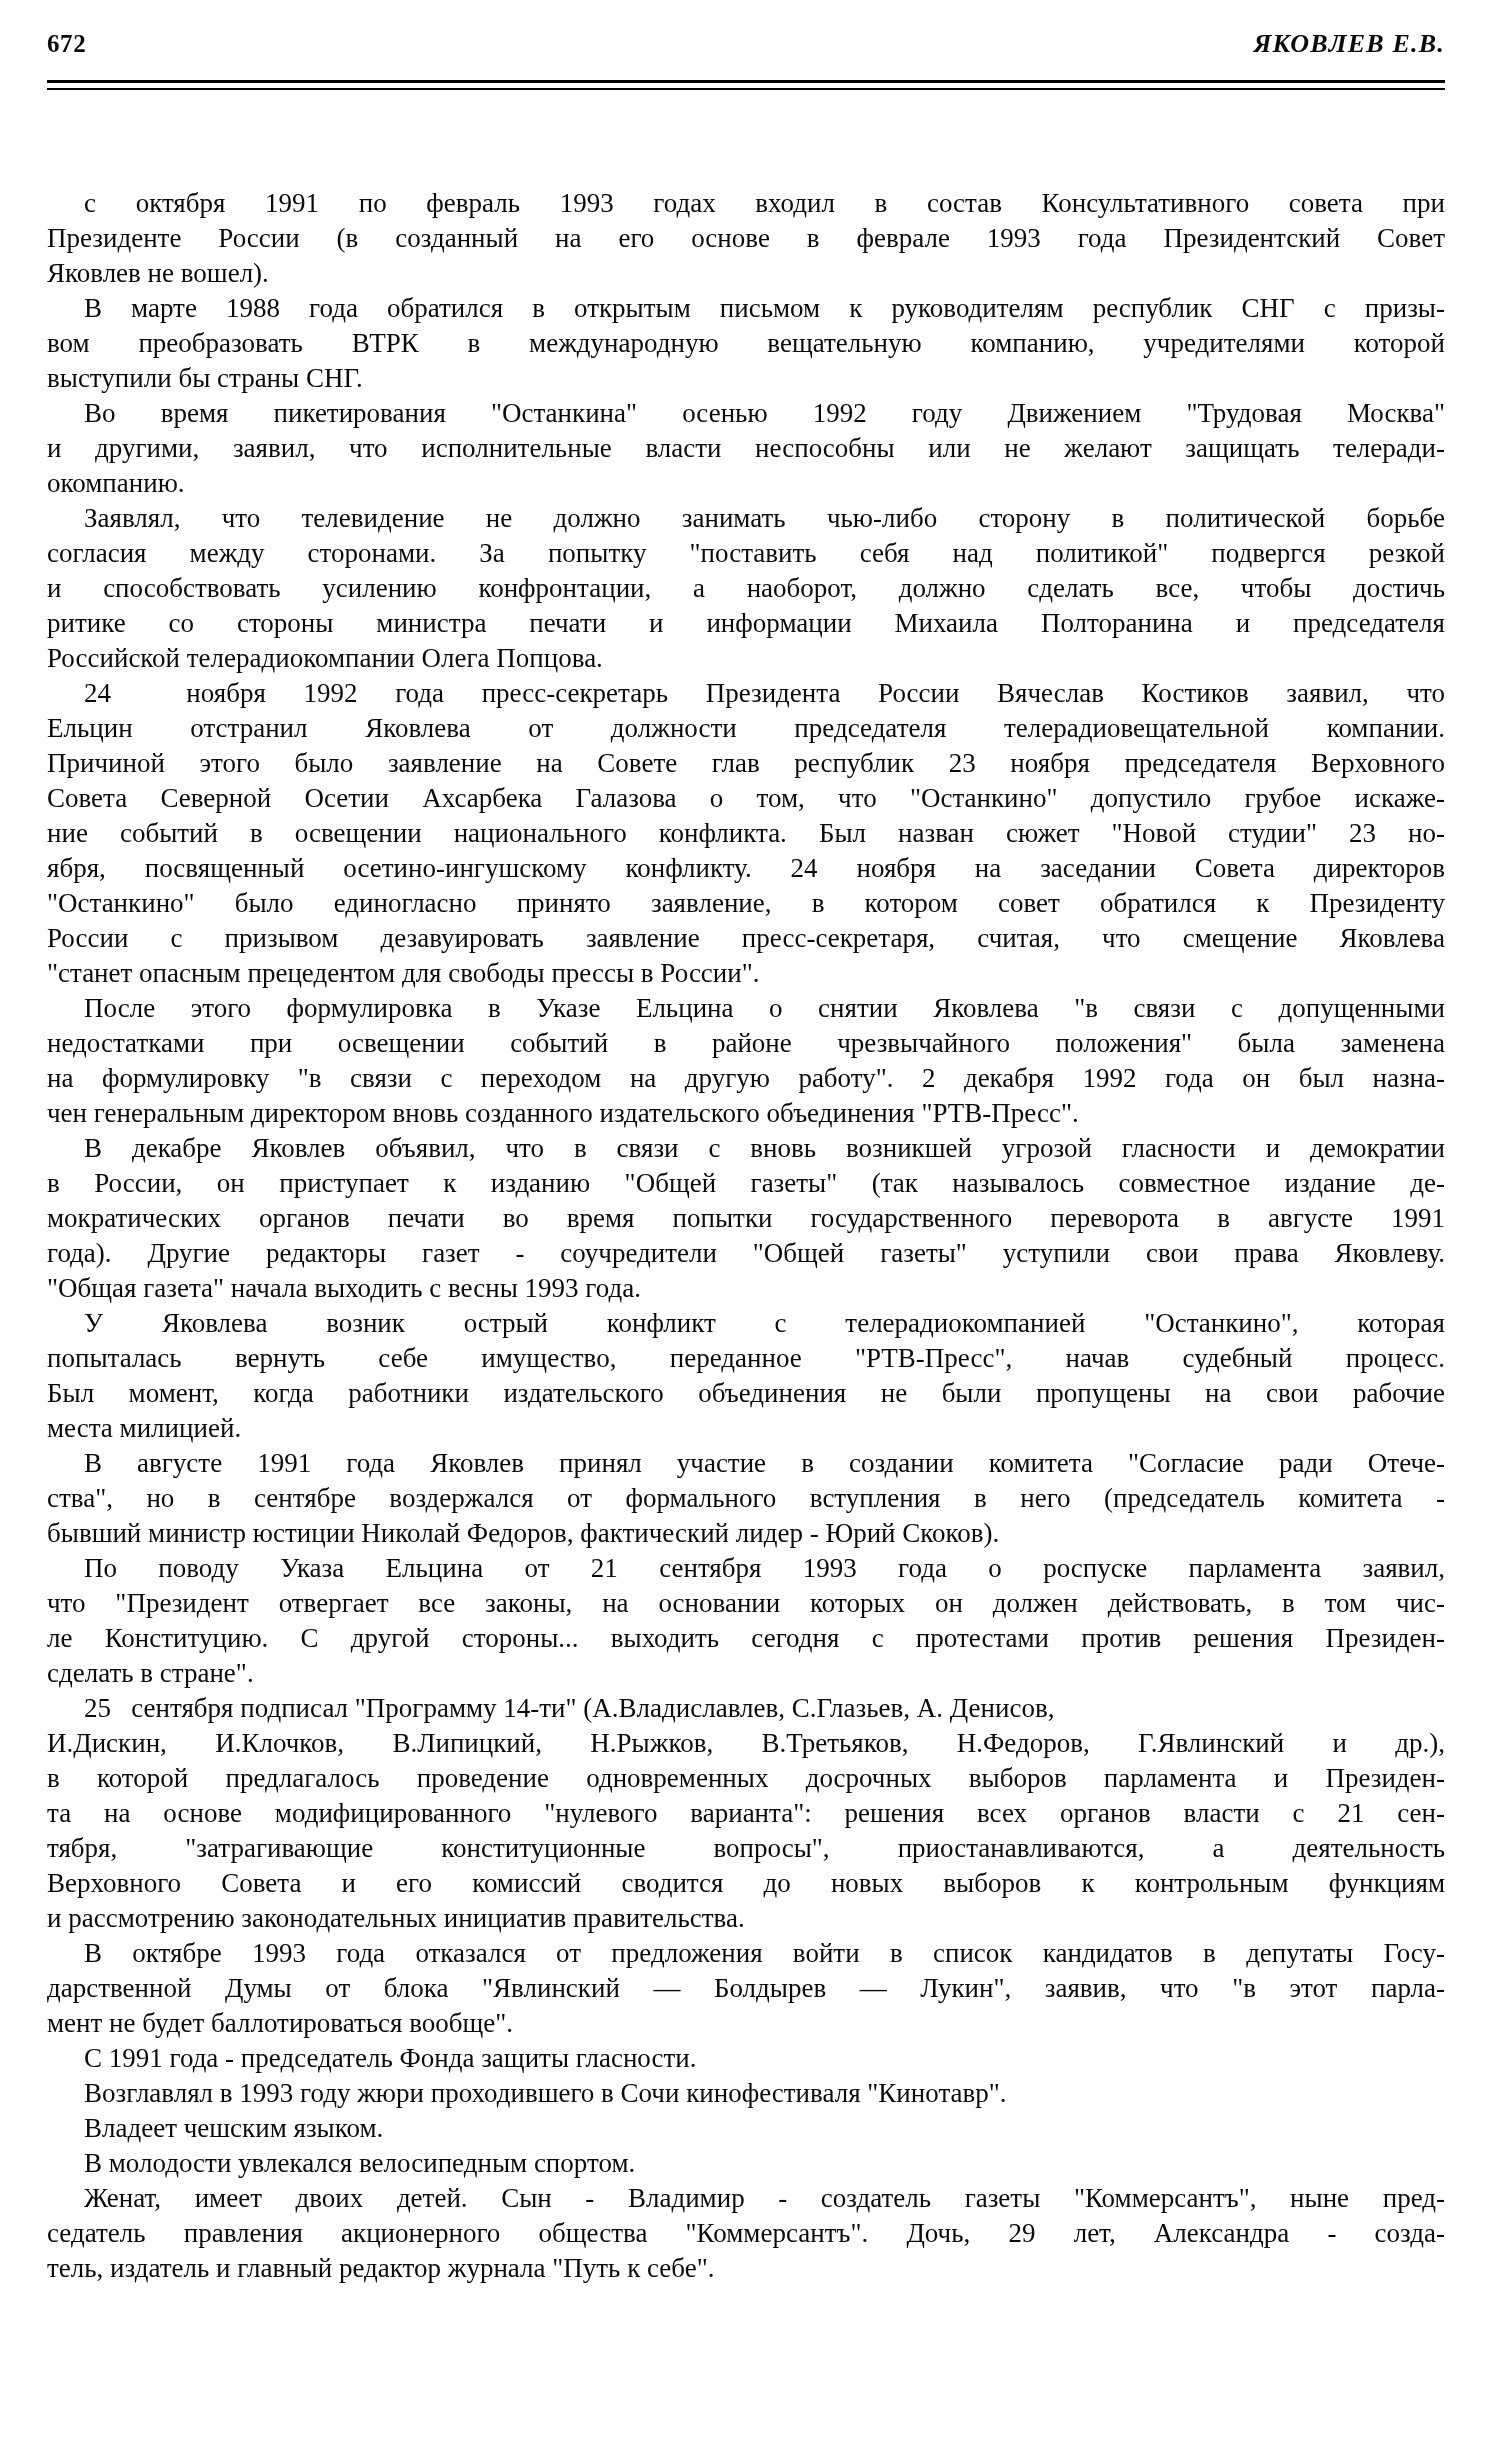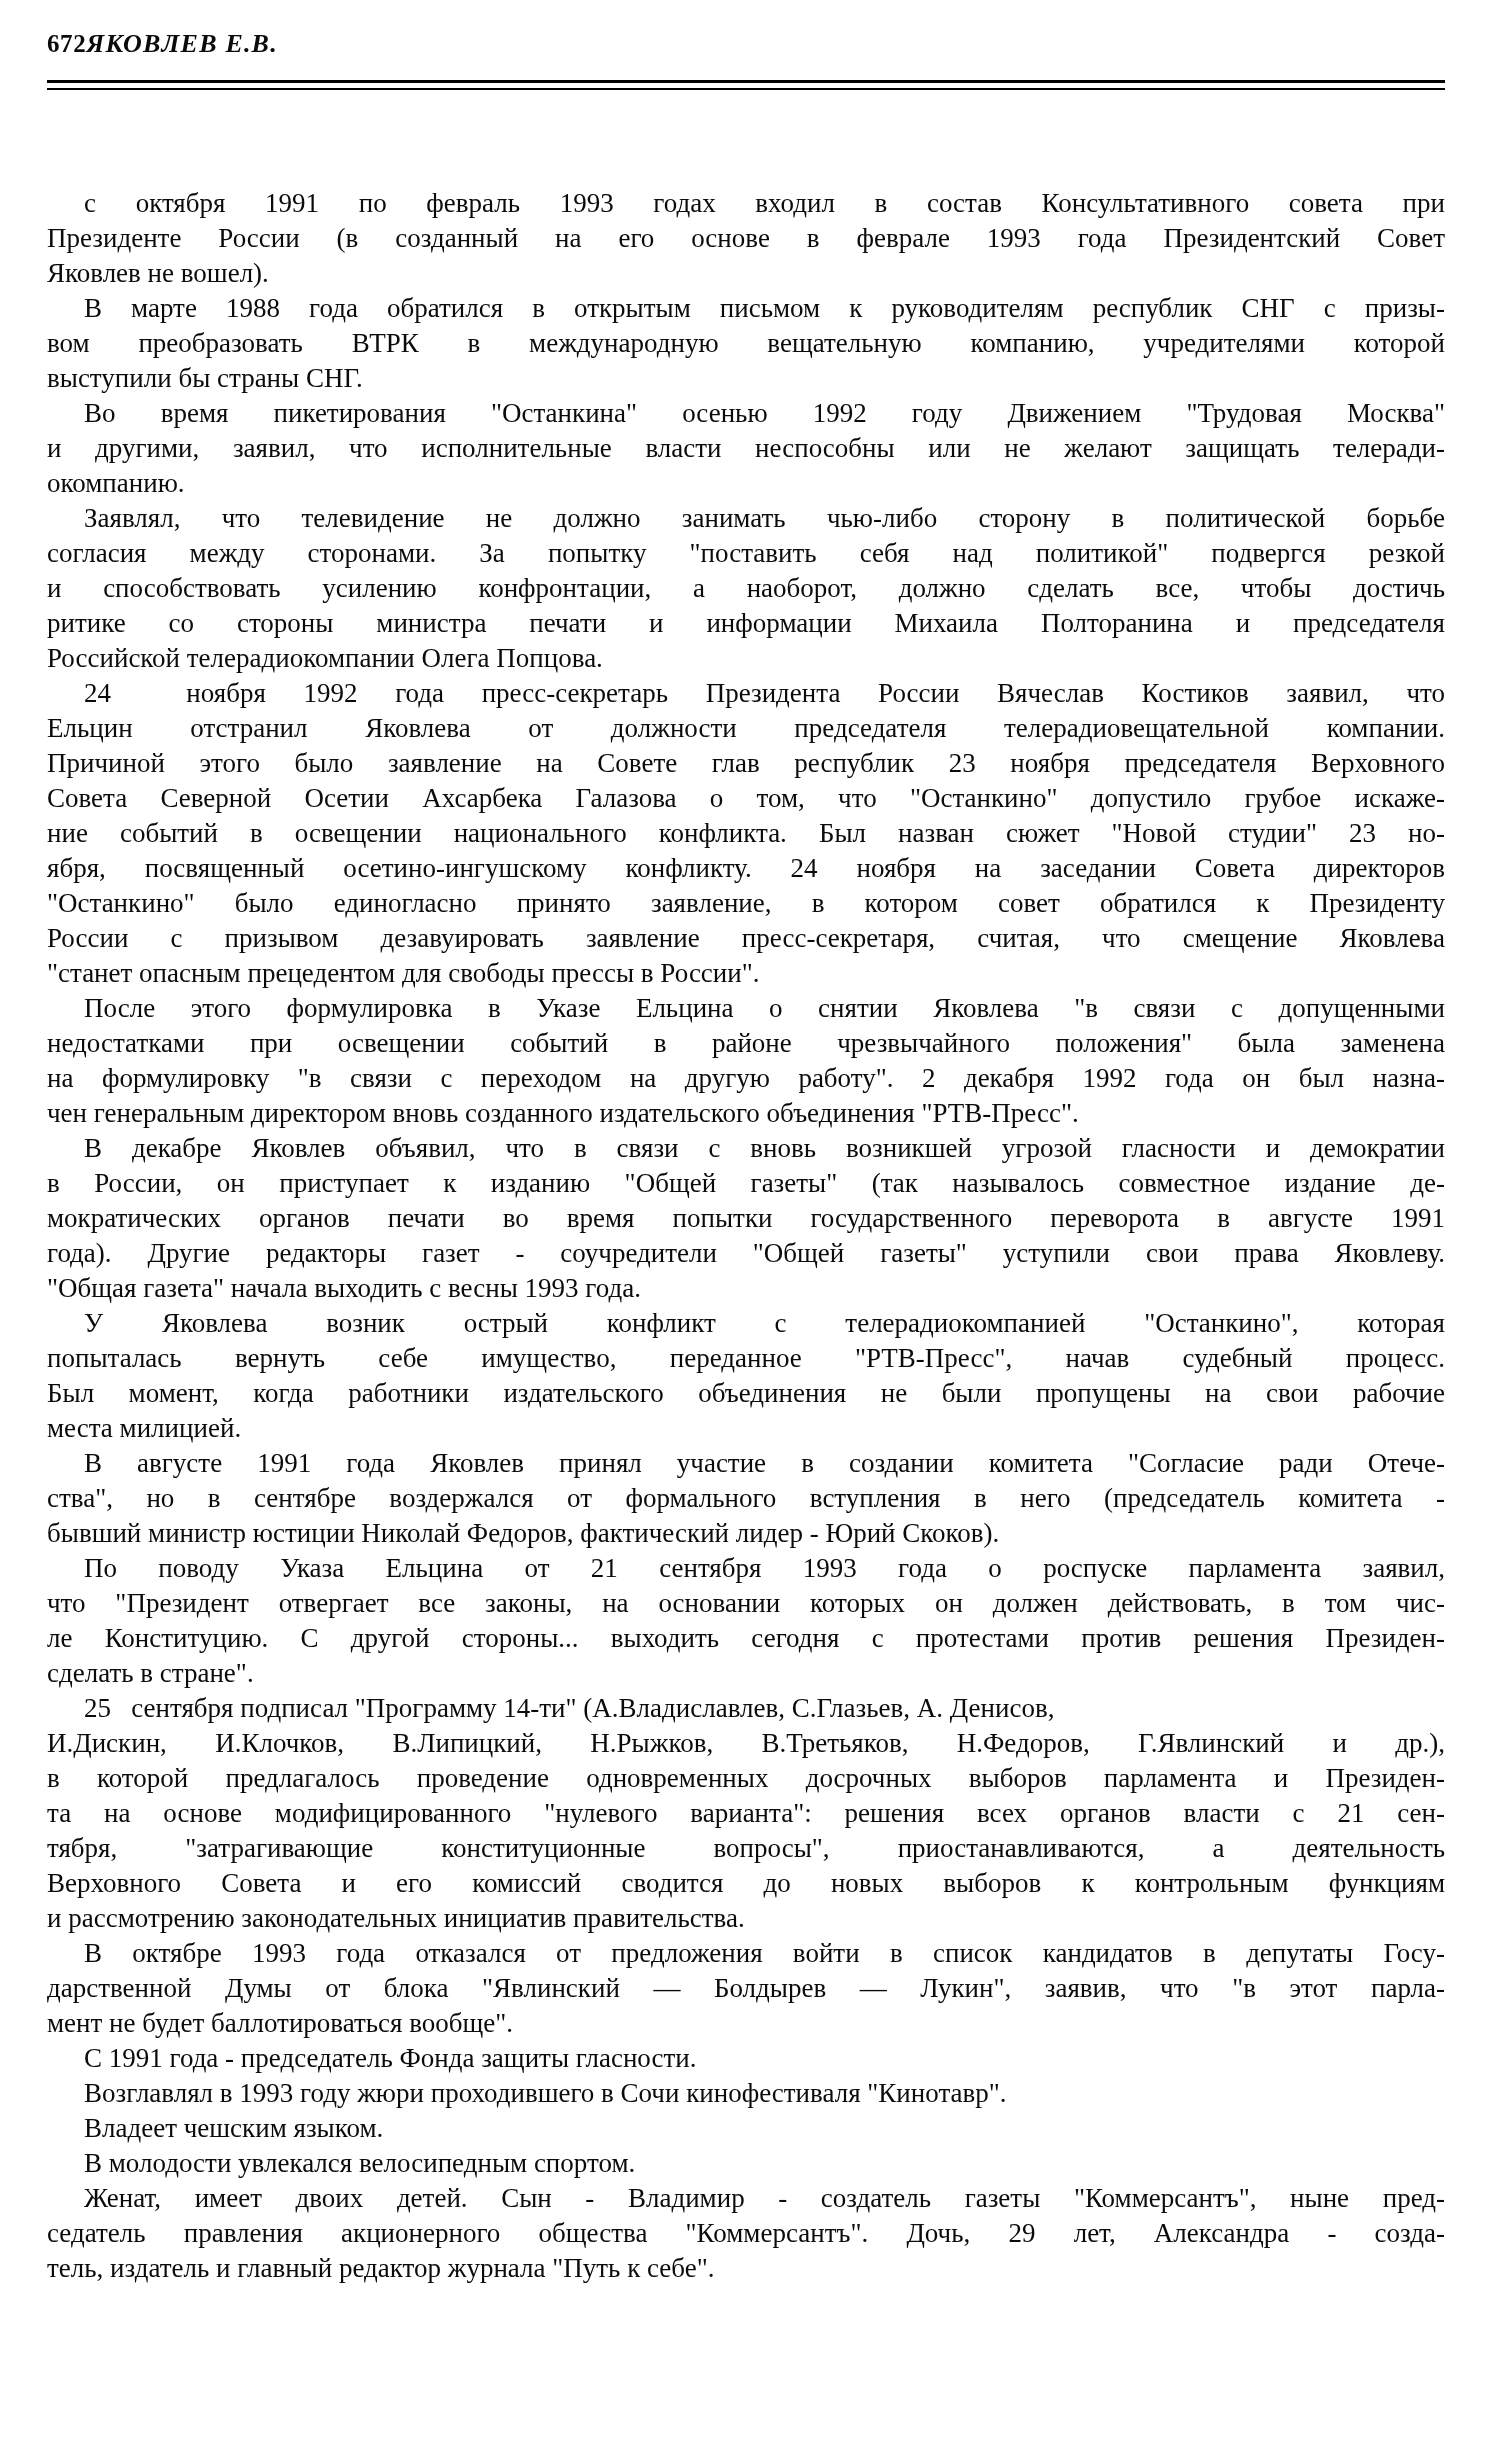--- a/index.html
+++ b/index.html
@@ -10,20 +10,21 @@
     height: 2462px;
     margin: 0 auto;
     background: #ffffff;
     color: #0b0b0b;
     font-family: "Liberation Serif", "DejaVu Serif", serif;
     padding: 18.6px 45px 0 47px;
     overflow: hidden;
   }
   .running-header {
     display: flex;
+    justify-content: space-between;
     align-items: baseline;
     padding-top: 10px;
   }
   .page-number {
     font-size: 25px;
     font-weight: bold;
     letter-spacing: 0.6px;
   }
   .running-title {
     font-size: 26px;

